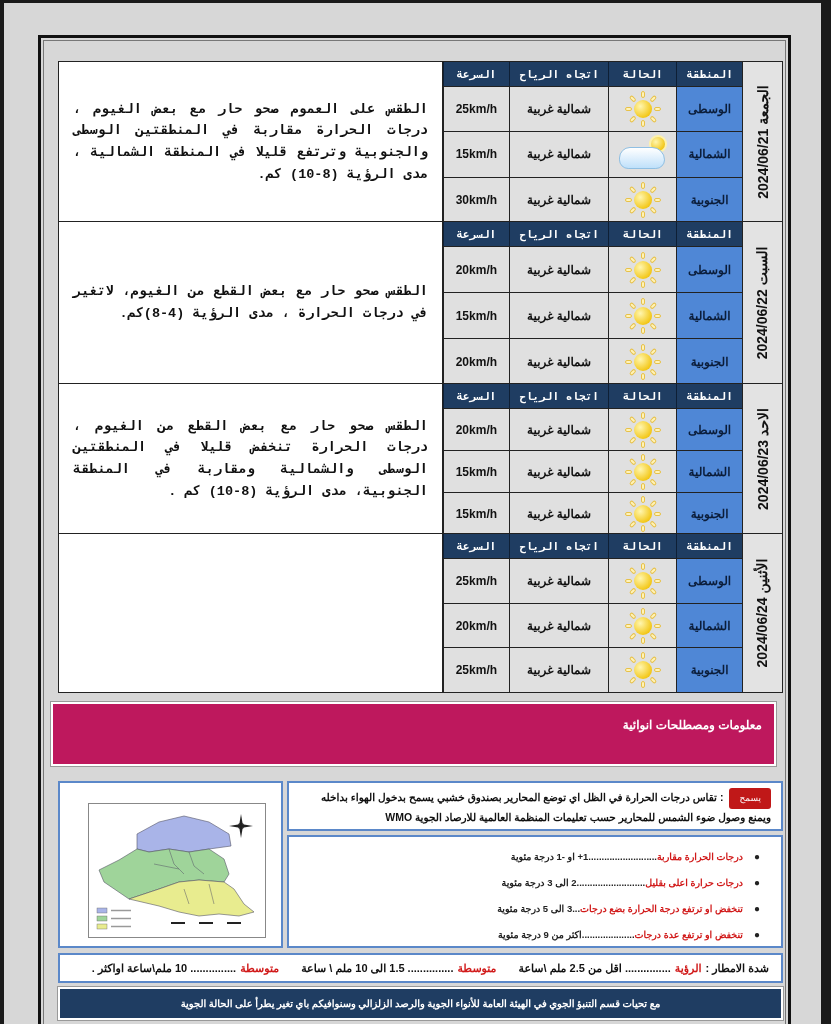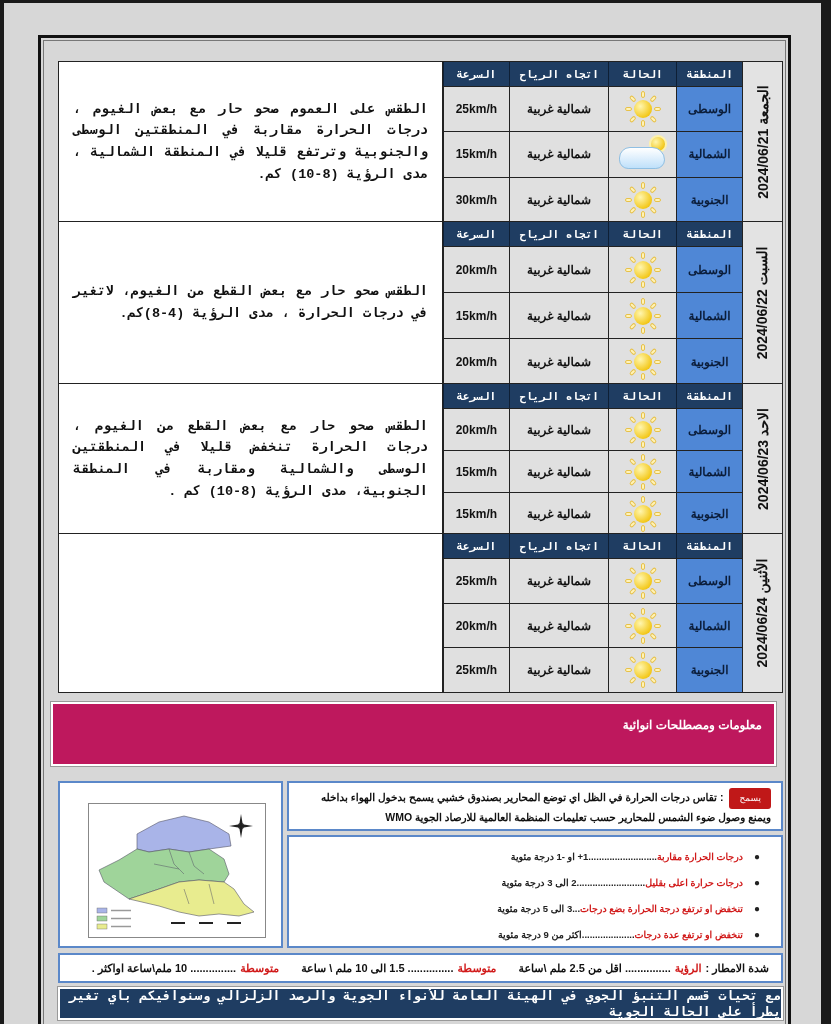--- a/index.html
+++ b/index.html
@@ -143,21 +143,21 @@
     display: flex; align-items: center; padding: 0 12px;
     font-size: 11px; font-weight: bold; color: #111; white-space: nowrap; gap: 4px;
     font-family: "Liberation Sans", sans-serif;
   }
   .rain-box .red { color: #d11a1a; }
   .footer-bar {
     position: absolute; left: 58px; top: 987px; width: 725px; height: 33px;
     background: #1f3d62; border: 2px solid #fff; outline: 1px solid #999;
     display: flex; align-items: center; justify-content: center; direction: rtl;
   }
-  .footer-bar span { color: #fff; font-size: 13px; font-weight: bold; font-family: Liberation Mono, monospace; }
+  .footer-bar span { color: #fff; font-size: 10px; font-weight: bold; font-family: Liberation Serif, serif; }
 </style>
 </head>
 <body>
 
 <div class="outer-top"></div>
 <div class="outer-left"></div>
 <div class="outer-right"></div>
 
 <div class="frame">
   <div class="frame-inner"></div>

